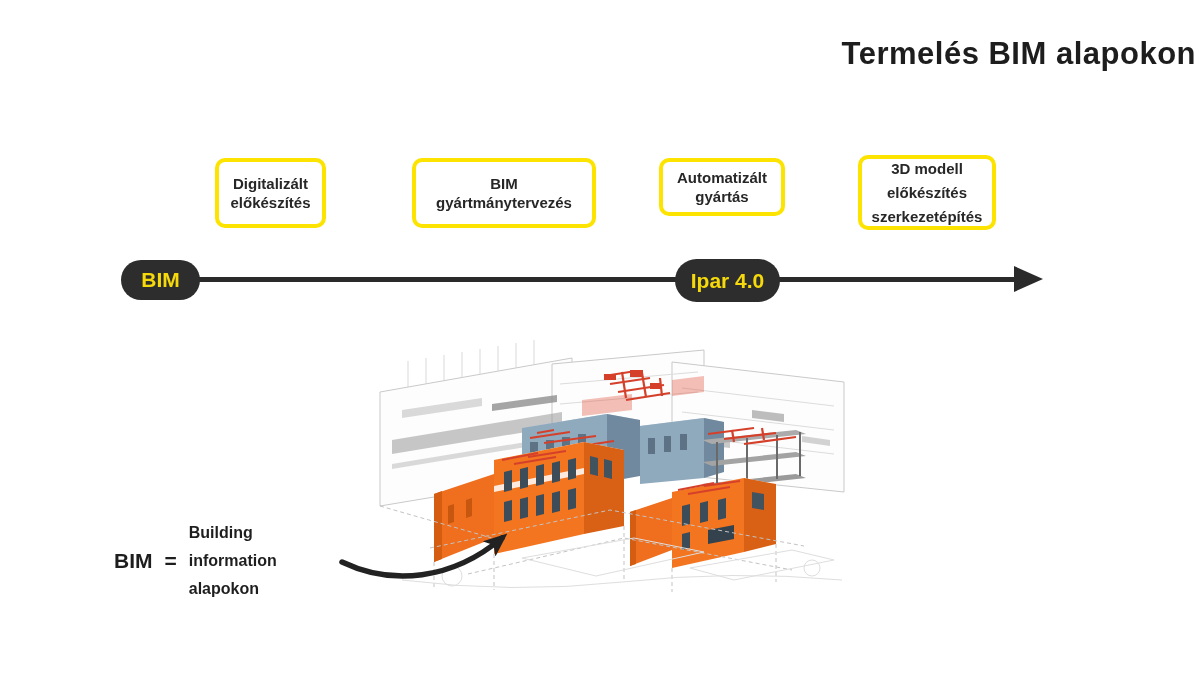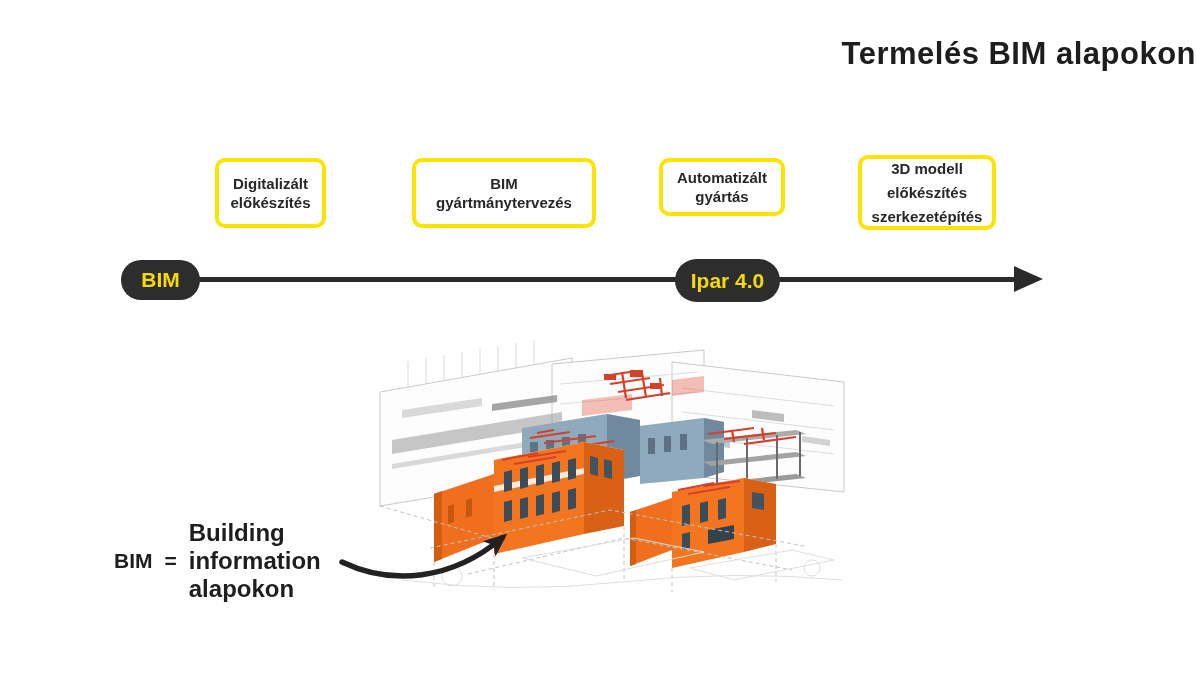--- a/index.html
+++ b/index.html
@@ -41,21 +41,21 @@
   .pill-bim  { left:121px; top:260px; width:79px;  height:40px; font-size:21px; }
   .pill-ipar { left:675px; top:259px; width:105px; height:43px; font-size:21px;justify-content:center; }
   
   .bim-image { position:absolute; left:372px; top:340px; width:480px; height:258px; }
   
   .definition {
     position:absolute; left:114px; top:519px; display:flex; align-items:center; gap:12px;
     font-weight:700; color:#1e1e1e;
   }
   .def-term, .def-eq { font-size:21px; }
-  .def-lines { font-size:24px; line-height:28px; }
+  .def-lines { font-size:16px; line-height:28px; }
   .def-arrow { position:absolute; left:332px; top:518px; width:200px; height:78px; }
 </style>
 </head>
 <body>
 
 <div class="slide">
 
   <h1 class="title">Termelés BIM alapokon</h1>
 
 

